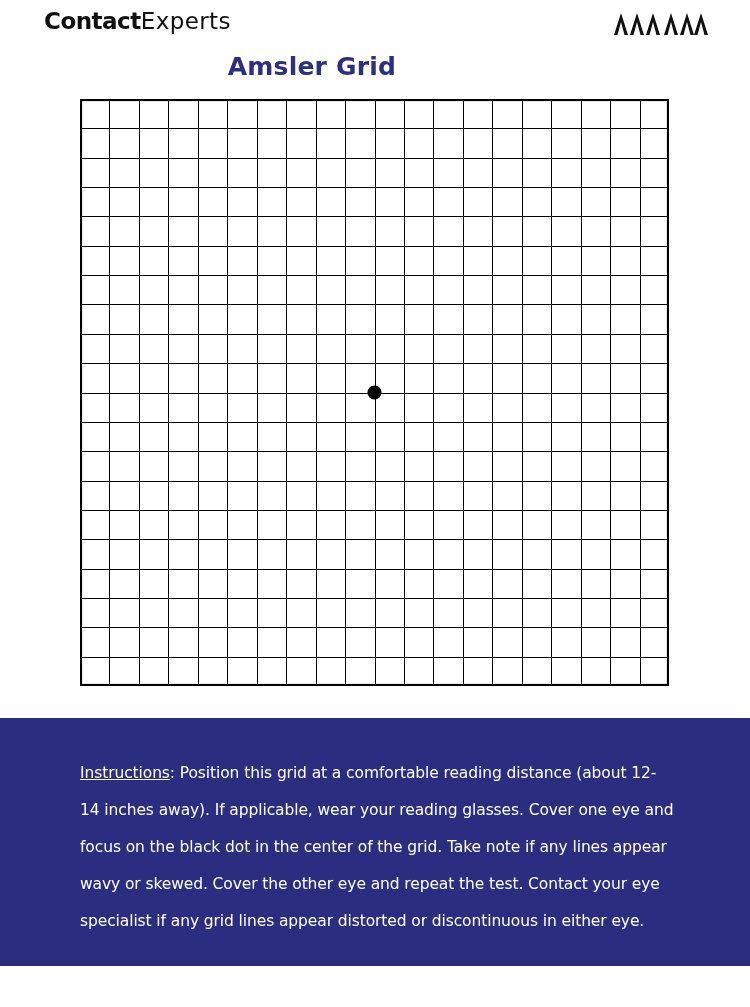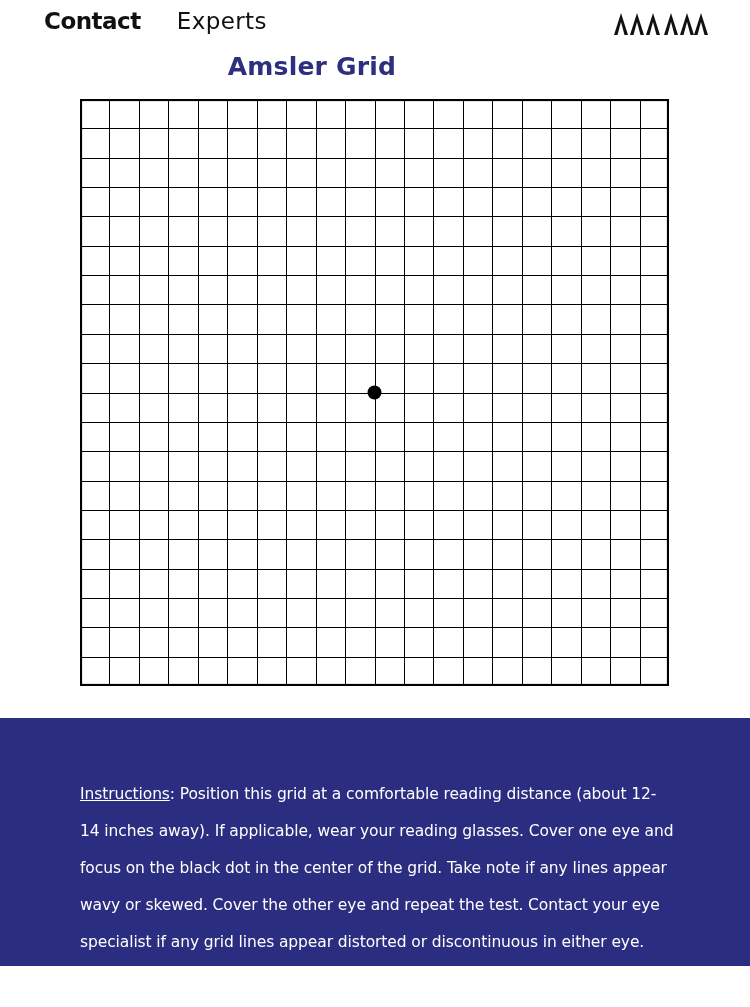--- a/index.html
+++ b/index.html
@@ -33,21 +33,20 @@
     white-space: nowrap;
     color: #111111;
   }
   .brand .bold {
     font-weight: bold;
     letter-spacing: -0.5px;
   }
   .brand .light {
     font-weight: normal;
     letter-spacing: 0.4px;
-    margin-left: 36px;
   }
   .logo-mark {
     position: absolute;
     right: 42px;
     top: 10px;
     width: 96px;
     height: 26px;
   }
 
   
@@ -83,21 +82,21 @@
     position: absolute;
     left: 0;
     top: 718px;
     width: 750px;
     height: 248px;
     background: #2b2d80;
   }
   .instructions-text {
     position: absolute;
     left: 80px;
-    top: 42px;
+    top: 21px;
     width: 594px;
     color: #ffffff;
     font-family: "DejaVu Sans", sans-serif;
     font-size: 15.5px;
     line-height: 37px;
     letter-spacing: -0.1px;
     text-align: left;
   }
   .instructions-text .lead {
     text-decoration: underline;

